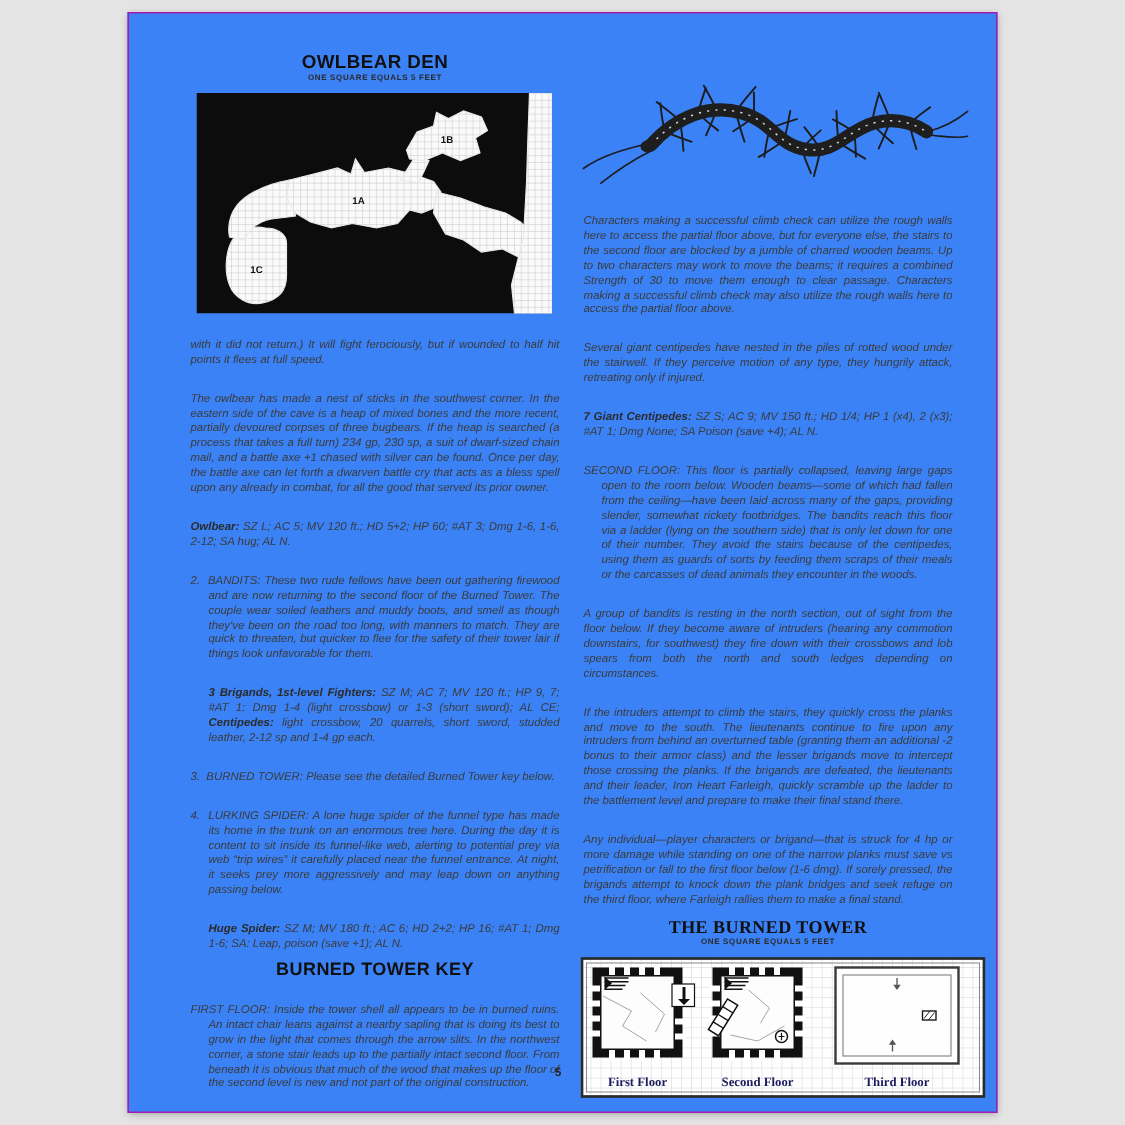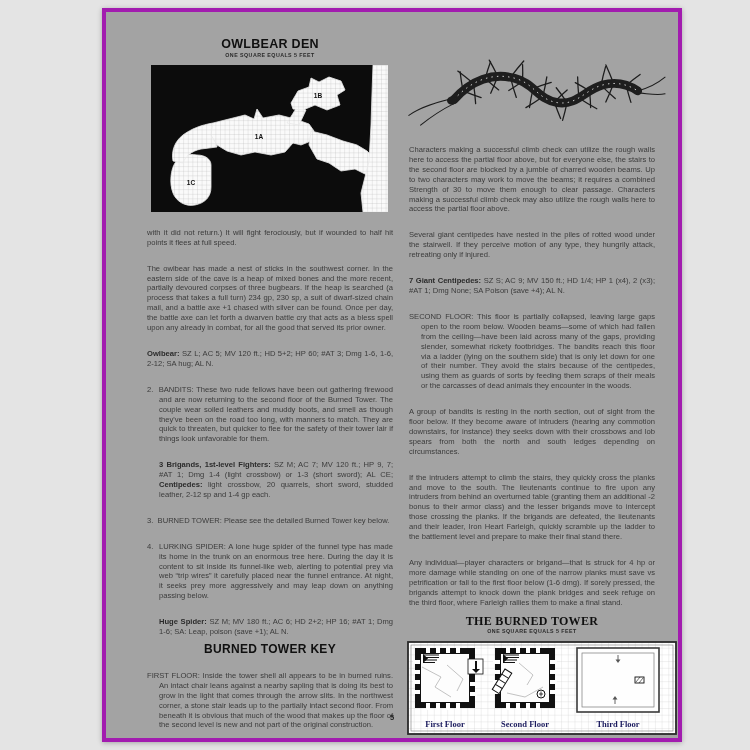--- a/index.html
+++ b/index.html
@@ -3,22 +3,22 @@
 <meta charset="utf-8">
 <style>
   html,body{margin:0;padding:0;}
   body{
     width:750px;height:750px;position:relative;
     background:#e4e4e4;
     font-family:"Liberation Sans",sans-serif;
     overflow:hidden;
   }
   .page{
-    position:absolute;left:102px;top:8px;width:580px;height:734px;
-    background:#a3a3a3;border:4px solid #a21caf;
+    position:absolute;left:85px;top:8px;width:580px;height:734px;
+    background:#3b82f6;border:1px solid #a21caf;
     box-shadow:0 1px 5px rgba(0,0,0,.28);
     box-sizing:border-box;
   }
   .col{
     position:absolute;width:246px;
     font-size:7.6px;line-height:9.9px;color:#3b3b3b;
     text-align:justify;
   }
   .col-left{left:41px;top:28px;}
   .col-right{left:303px;top:32px;}
@@ -28,21 +28,21 @@
   }
   .map-sub{
     font-size:5.3px;font-weight:bold;color:#2a2a2a;text-align:center;
     letter-spacing:.45px;margin:0 0 4px 0;
   }
   .section-title{
     font-size:12px;font-weight:bold;color:#101010;text-align:center;
     letter-spacing:.3px;margin:7px 0 11px 0;
   }
   .tower-title{margin:9px 0 1px 0;font-family:Liberation Serif, serif;}
-  p{margin:16px 0 8px 0;}
+  p{margin:16px 0 8px 0;font-style:italic;}
   .hang{text-indent:-12px;padding-left:12px;}
   .sub{margin-left:12px;}
   b{color:#2b2b2b;}
   .owlbear-map{display:block;margin:0 0 7px 4px;}
   .centipede{display:block;margin:0 0 7px -6px;}
   .tower-map{display:block;margin:0 0 0 -2px;}
   .page-number{
     position:absolute;left:284px;top:701px;
     font-size:7.5px;font-weight:bold;color:#222;
   }
@@ -147,21 +147,21 @@
       <path d="M52,56 C70,36 92,28 114,34 C134,39 138,56 158,59 C178,62 186,46 204,41 C219,37 231,41 240,47" fill="none" stroke="#f2f2f2" stroke-width="1" stroke-dasharray="1.5,4.2" opacity=".85"></path>
       <ellipse cx="50" cy="57" rx="5" ry="4.2" fill="#1e1e1e"></ellipse>
     </svg>
 
     <p>Characters making a successful climb check can utilize the rough walls here to access the partial floor above, but for everyone else, the stairs to the second floor are blocked by a jumble of charred wooden beams. Up to two characters may work to move the beams; it requires a combined Strength of 30 to move them enough to clear passage. Characters making a successful climb check may also utilize the rough walls here to access the partial floor above.</p>
     <p>Several giant centipedes have nested in the piles of rotted wood under the stairwell. If they perceive motion of any type, they hungrily attack, retreating only if injured.</p>
 
     <p><b>7 Giant Centipedes:</b><span> SZ S; AC 9; MV 150 ft.; HD 1/4; HP 1 (x4), 2 (x3); #AT 1; Dmg None; SA Poison (save +4); AL N.</span></p>
 
     <p class="hang">SECOND FLOOR: This floor is partially collapsed, leaving large gaps open to the room below. Wooden beams—some of which had fallen from the ceiling—have been laid across many of the gaps, providing slender, somewhat rickety footbridges. The bandits reach this floor via a ladder (lying on the southern side) that is only let down for one of their number. They avoid the stairs because of the centipedes, using them as guards of sorts by feeding them scraps of their meals or the carcasses of dead animals they encounter in the woods.</p>
-    <p>A group of bandits is resting in the north section, out of sight from the floor below. If they become aware of intruders (hearing any commotion downstairs, for instance) they seeks down with their crossbows and lob spears from both the north and south ledges depending on circumstances.</p>
+    <p>A group of bandits is resting in the north section, out of sight from the floor below. If they become aware of intruders (hearing any commotion downstairs, for southwest) they fire down with their crossbows and lob spears from both the north and south ledges depending on circumstances.</p>
     <p>If the intruders attempt to climb the stairs, they quickly cross the planks and move to the south. The lieutenants continue to fire upon any intruders from behind an overturned table (granting them an additional -2 bonus to their armor class) and the lesser brigands move to intercept those crossing the planks. If the brigands are defeated, the lieutenants and their leader, Iron Heart Farleigh, quickly scramble up the ladder to the battlement level and prepare to make their final stand there.</p>
     <p>Any individual—player characters or brigand—that is struck for 4 hp or more damage while standing on one of the narrow planks must save vs petrification or fall to the first floor below (1-6 dmg). If sorely pressed, the brigands attempt to knock down the plank bridges and seek refuge on the third floor, where Farleigh rallies them to make a final stand.</p>
 
     <div class="section-title tower-title">THE BURNED TOWER</div>
     <div class="map-sub">ONE SQUARE EQUALS 5 FEET</div>
 
     <svg class="tower-map" width="270" height="94" viewBox="0 0 270 94">
       <defs>
         <pattern id="grid2" width="6.7" height="6.7" patternUnits="userSpaceOnUse">
           <rect width="6.7" height="6.7" fill="#ffffff"></rect>

